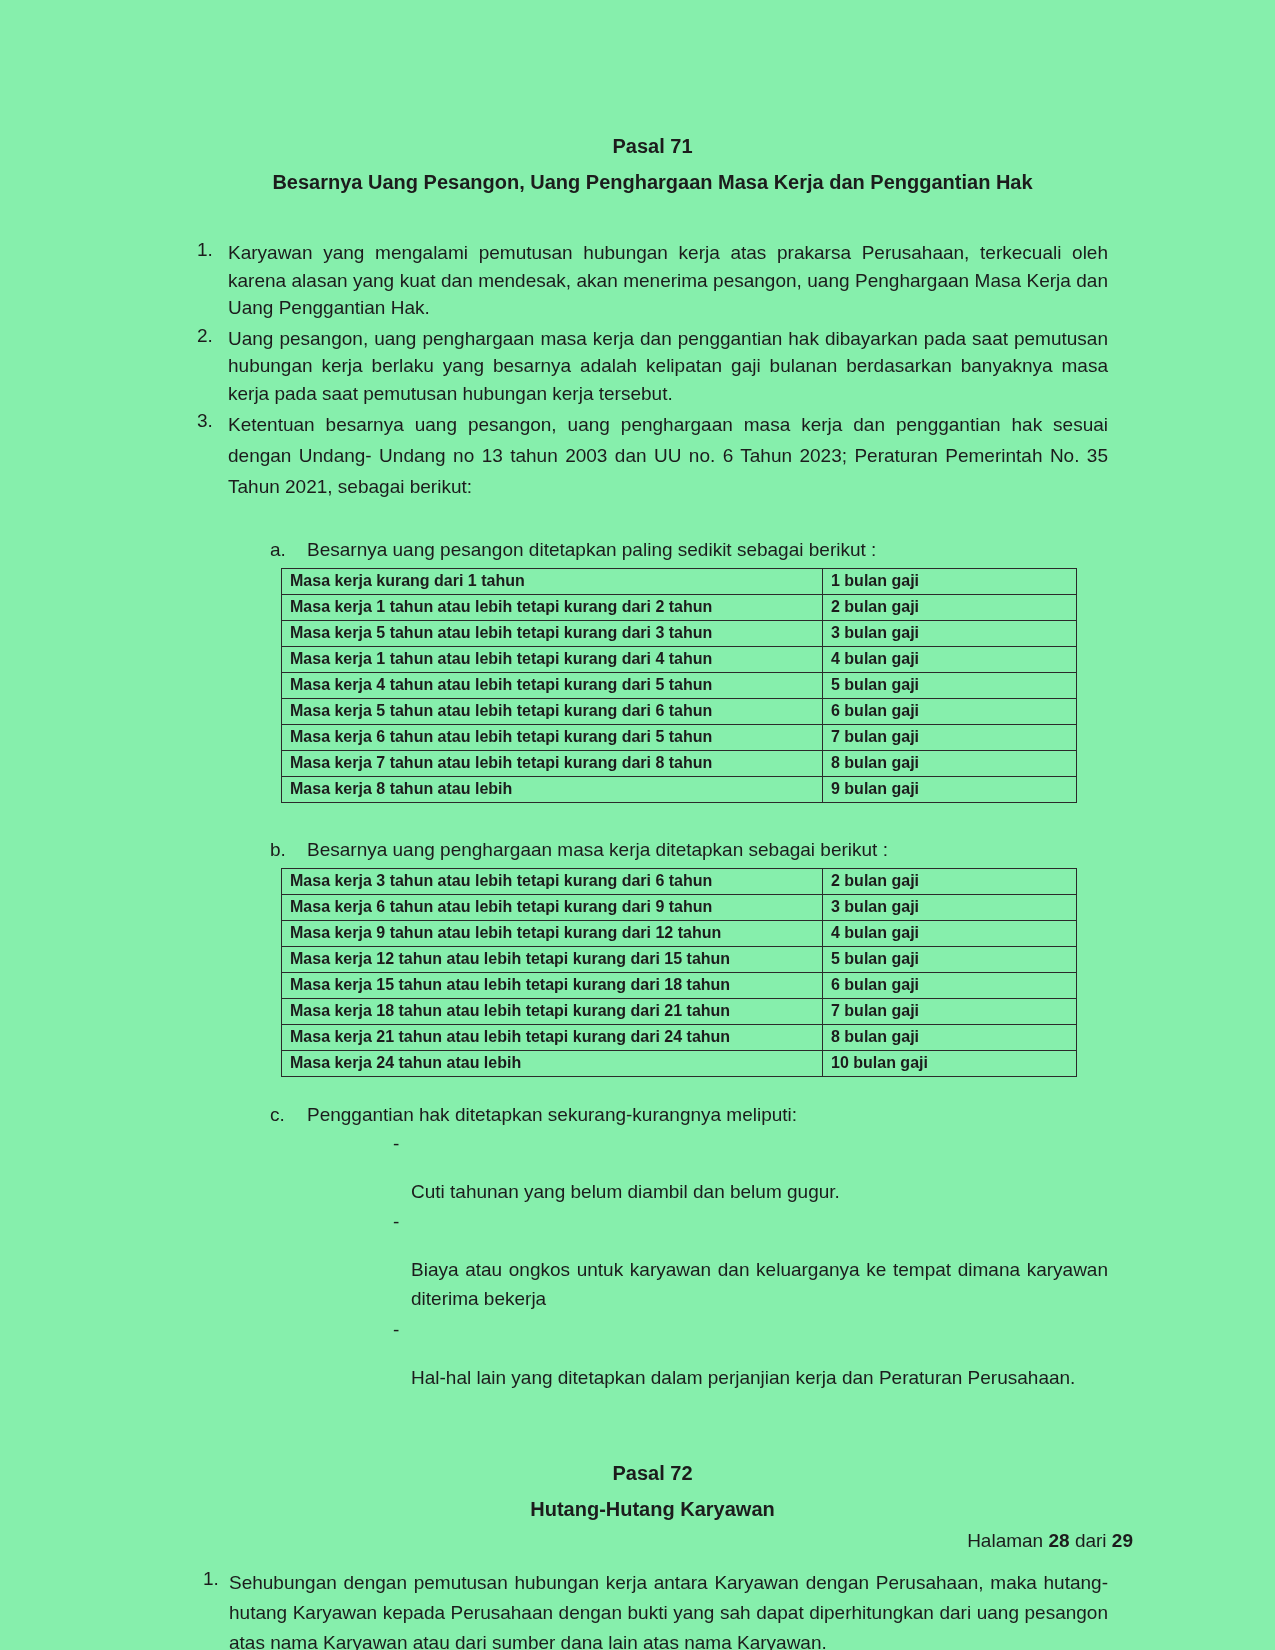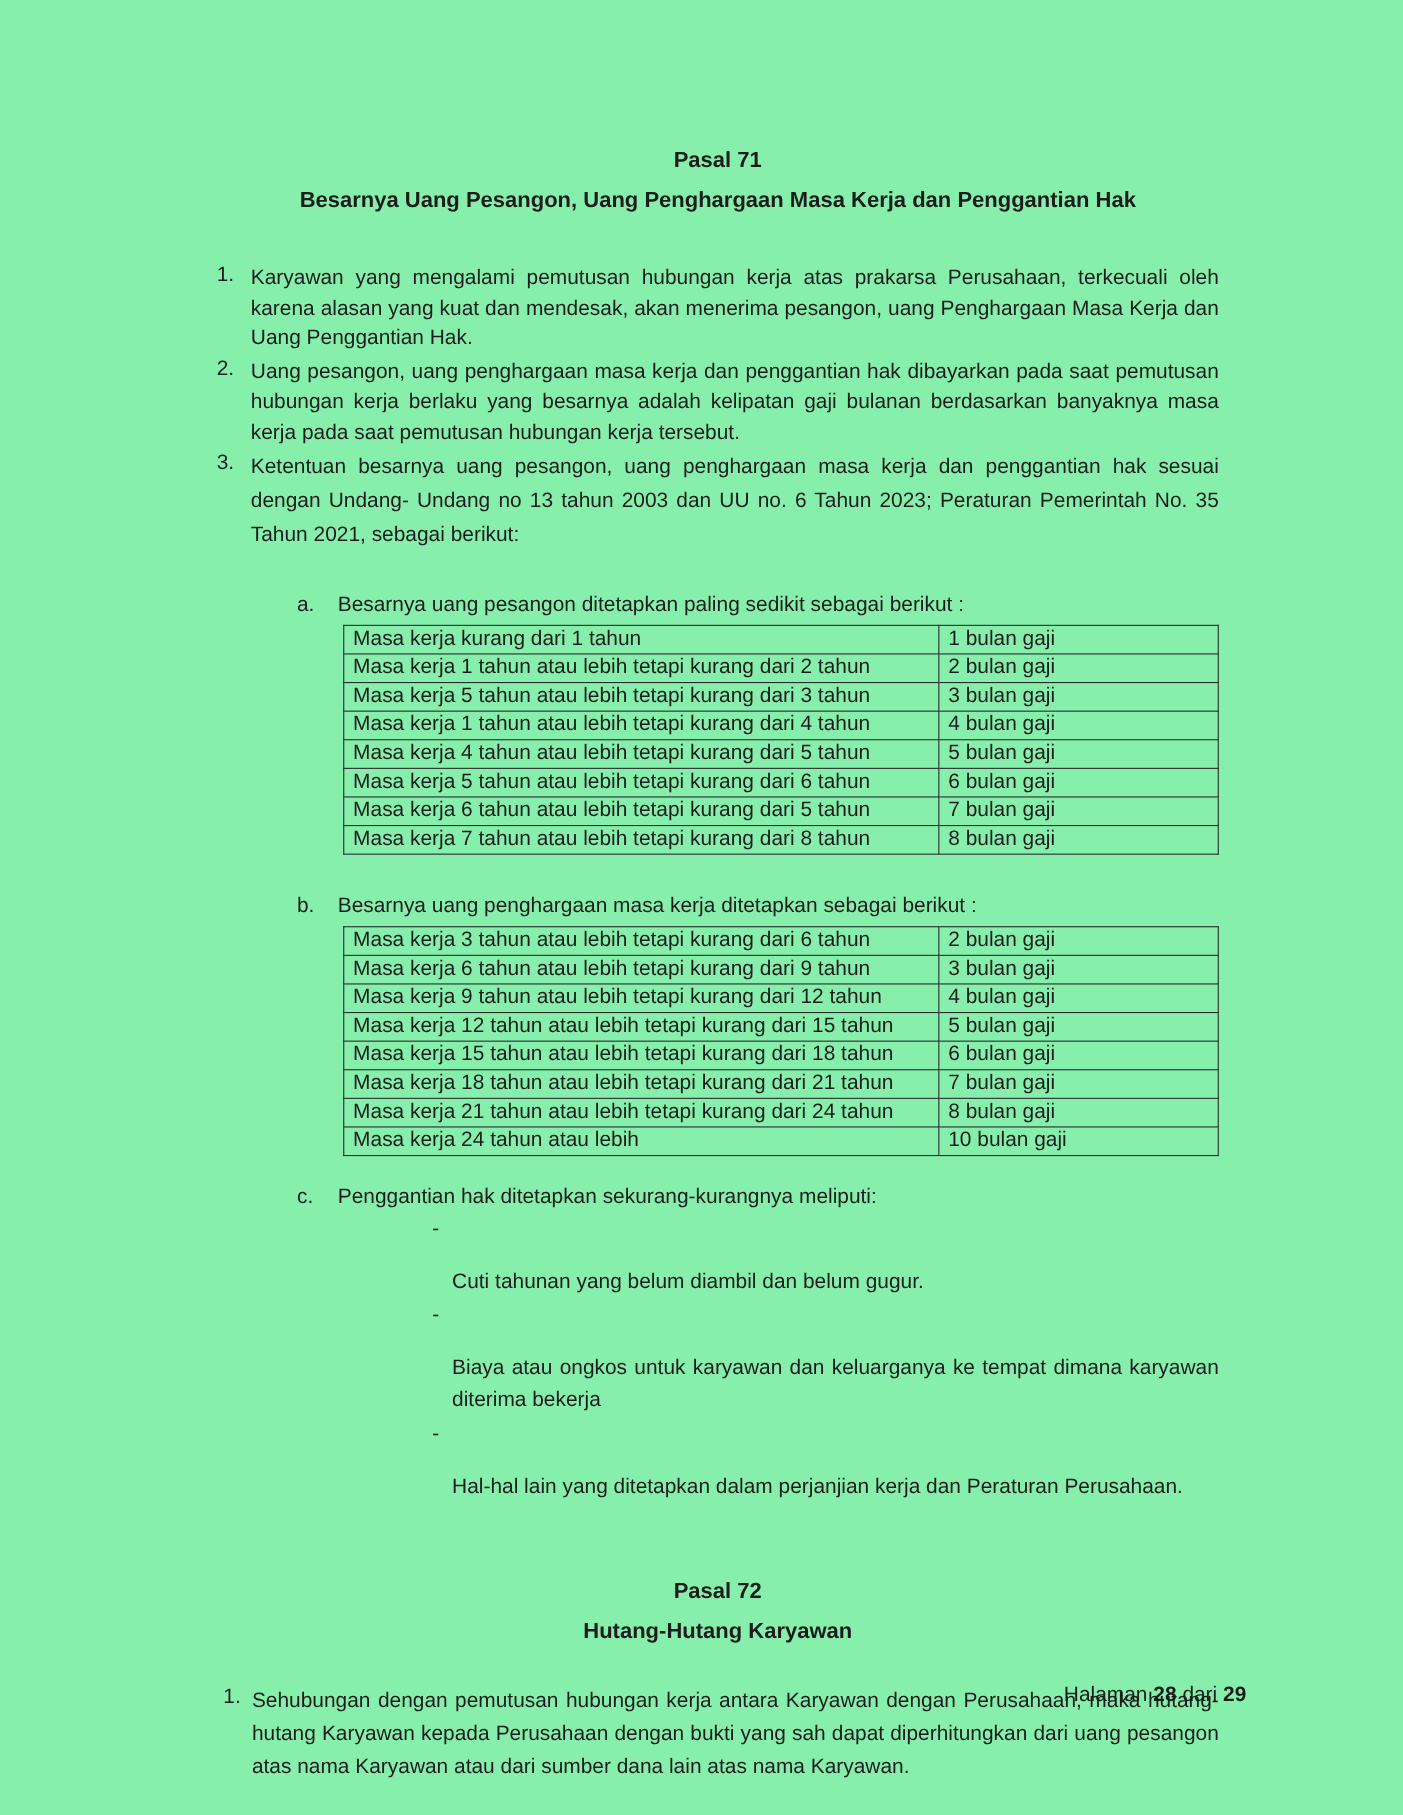--- a/index.html
+++ b/index.html
@@ -29,39 +29,40 @@
   .li .num{flex:0 0 31px;}
   .li .txt{flex:1;text-align:justify;line-height:1.45;}
   .li.wide .txt{line-height:1.62;}
   .subpoint{display:flex;margin:36px 0 7px 0;}
   .subpoint .slabel{flex:0 0 37px;margin-left:73px;}
   .subpoint .stxt{flex:1;}
   .subpoint.tight{margin-top:27px;}
   table.rule{
     border-collapse:collapse;
     table-layout:fixed;
-    margin-left:115px;
+    margin-left:84px;
     width:793px;
-    font-size:19px;
+    font-size:16px;
+    font-weight:bold;
   }
   table.rule td{
     border:1px solid #2b2b2b;
     height:25px;
     padding:0 8px;
     vertical-align:middle;
     overflow:hidden;
   }
   table.rule td.c1{width:524px;}
   table.rule td.c2{width:237px;}
   .bullets{margin:6px 0 0 196px;}
   .bullet{display:flex;margin:0 0 5px 0;}
   .bullet .dash{flex:0 0 18px;}
   .bullet .btxt{flex:1;text-align:justify;line-height:1.55;margin-top:44px;}
   .pasal2{margin-top:70px;}
-  .pasal2 .subtitle{margin-bottom:37px;}
+  .pasal2 .subtitle{margin-bottom:47px;}
   .pasal2 .li .num{flex:0 0 26px;margin-left:6px;}
   .pasal2 .li .txt{line-height:1.58;}
   .footer{
     position:absolute;
     right:142px;bottom:98px;
     font-size:19px;
     color:#1c1c1c;
   }
   .footer .b{font-weight:bold;}
   .footer span{white-space:pre;}
@@ -119,20 +120,24 @@
               <td class="c1">Masa kerja 5 tahun atau lebih tetapi kurang dari 6 tahun</td>
               <td class="c2">6 bulan gaji</td>
             </tr>
           <tr>
               <td class="c1">Masa kerja 6 tahun atau lebih tetapi kurang dari 5 tahun</td>
               <td class="c2">7 bulan gaji</td>
             </tr>
           <tr>
               <td class="c1">Masa kerja 7 tahun atau lebih tetapi kurang dari 8 tahun</td>
               <td class="c2">8 bulan gaji</td>
+            </tr>
+          <tr>
+              <td class="c1">Masa kerja 8 tahun atau lebih</td>
+              <td class="c2">9 bulan gaji</td>
             </tr>
         </tbody>
       </table>
 
       <div class="subpoint">
         <span class="slabel">b.</span>
         <span class="stxt">Besarnya uang penghargaan masa kerja ditetapkan sebagai berikut :</span>
       </div>
       <table class="rule">
         <tbody>

